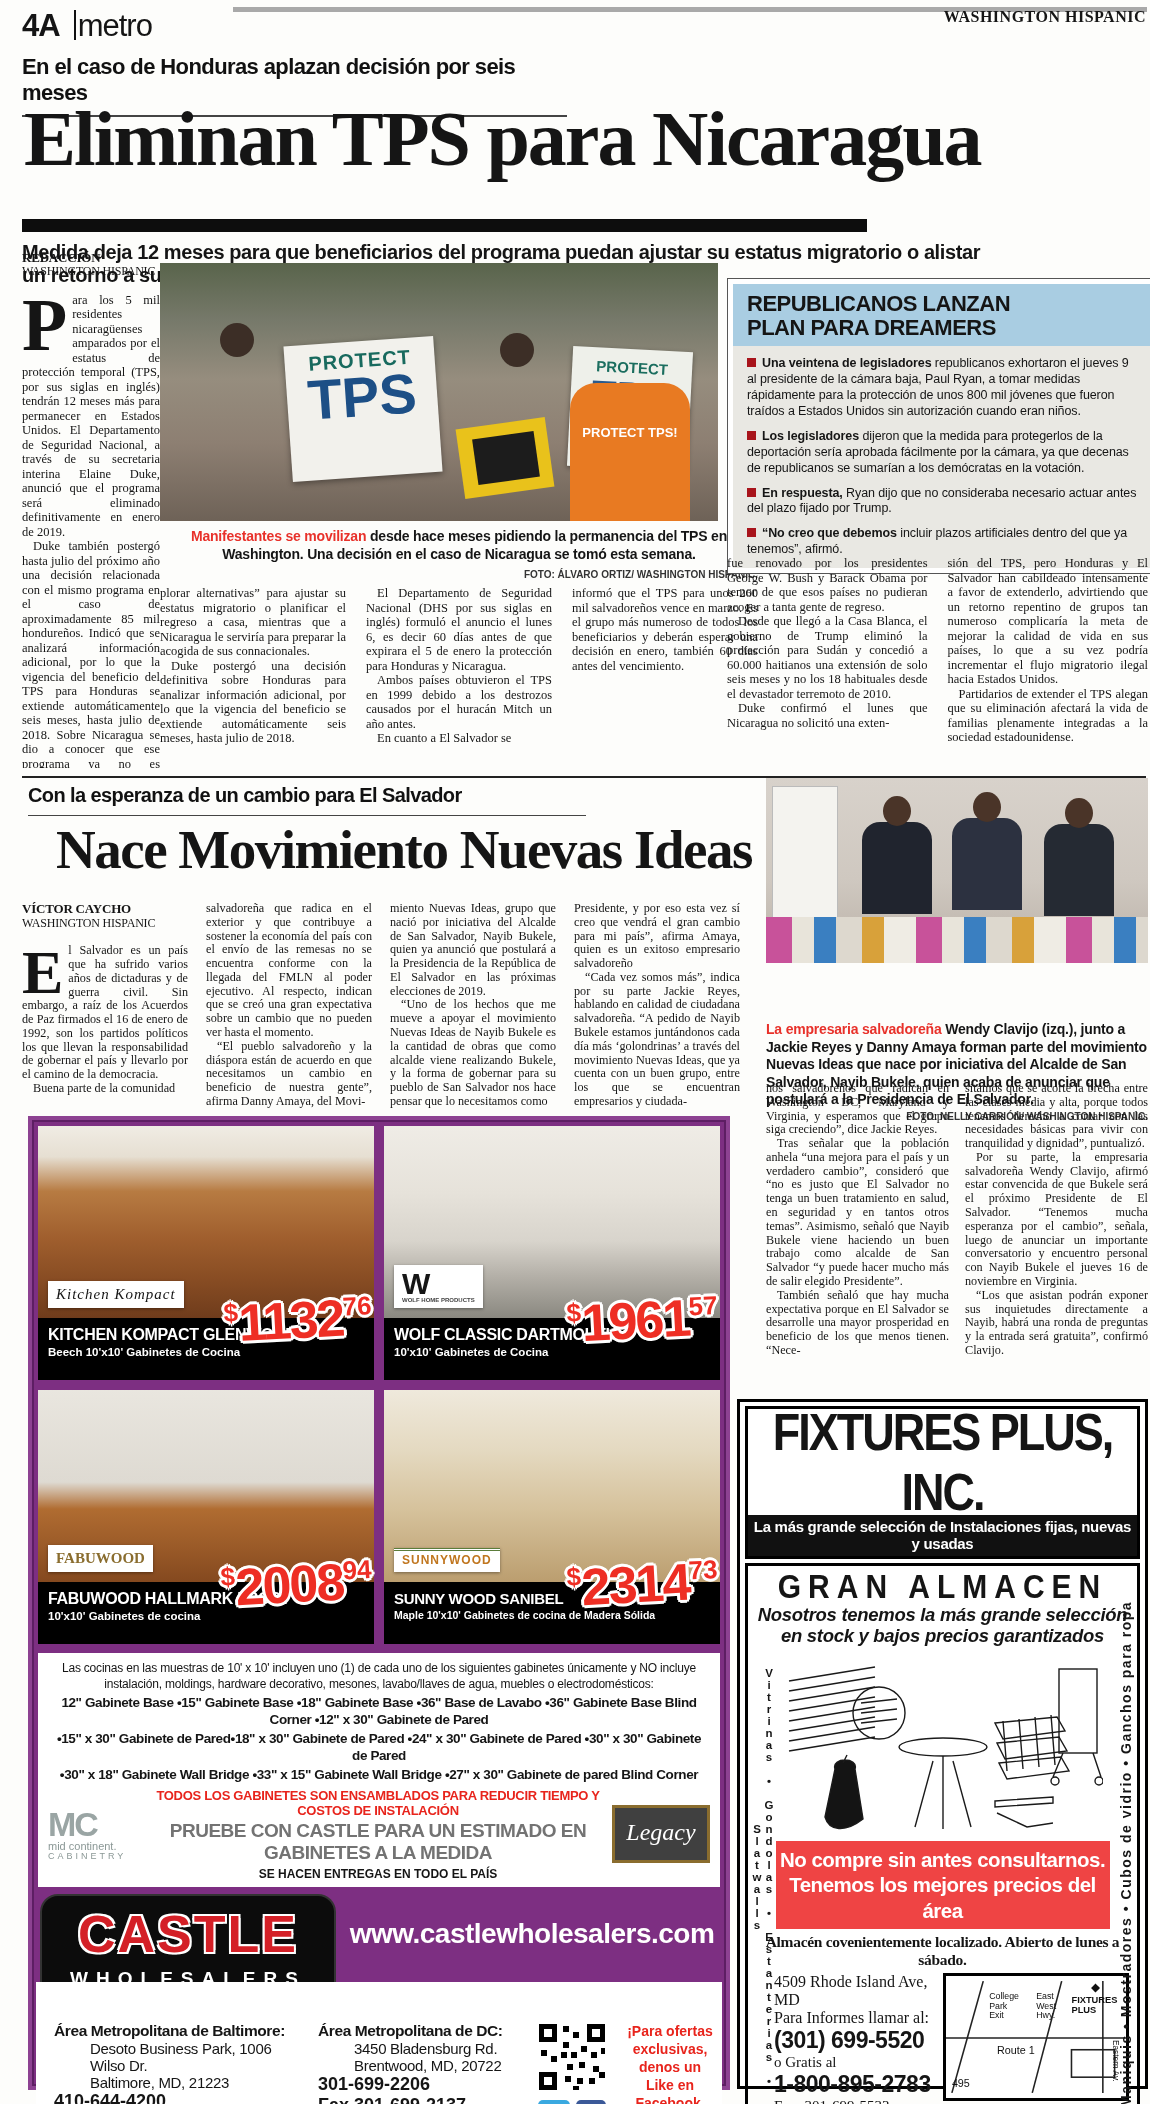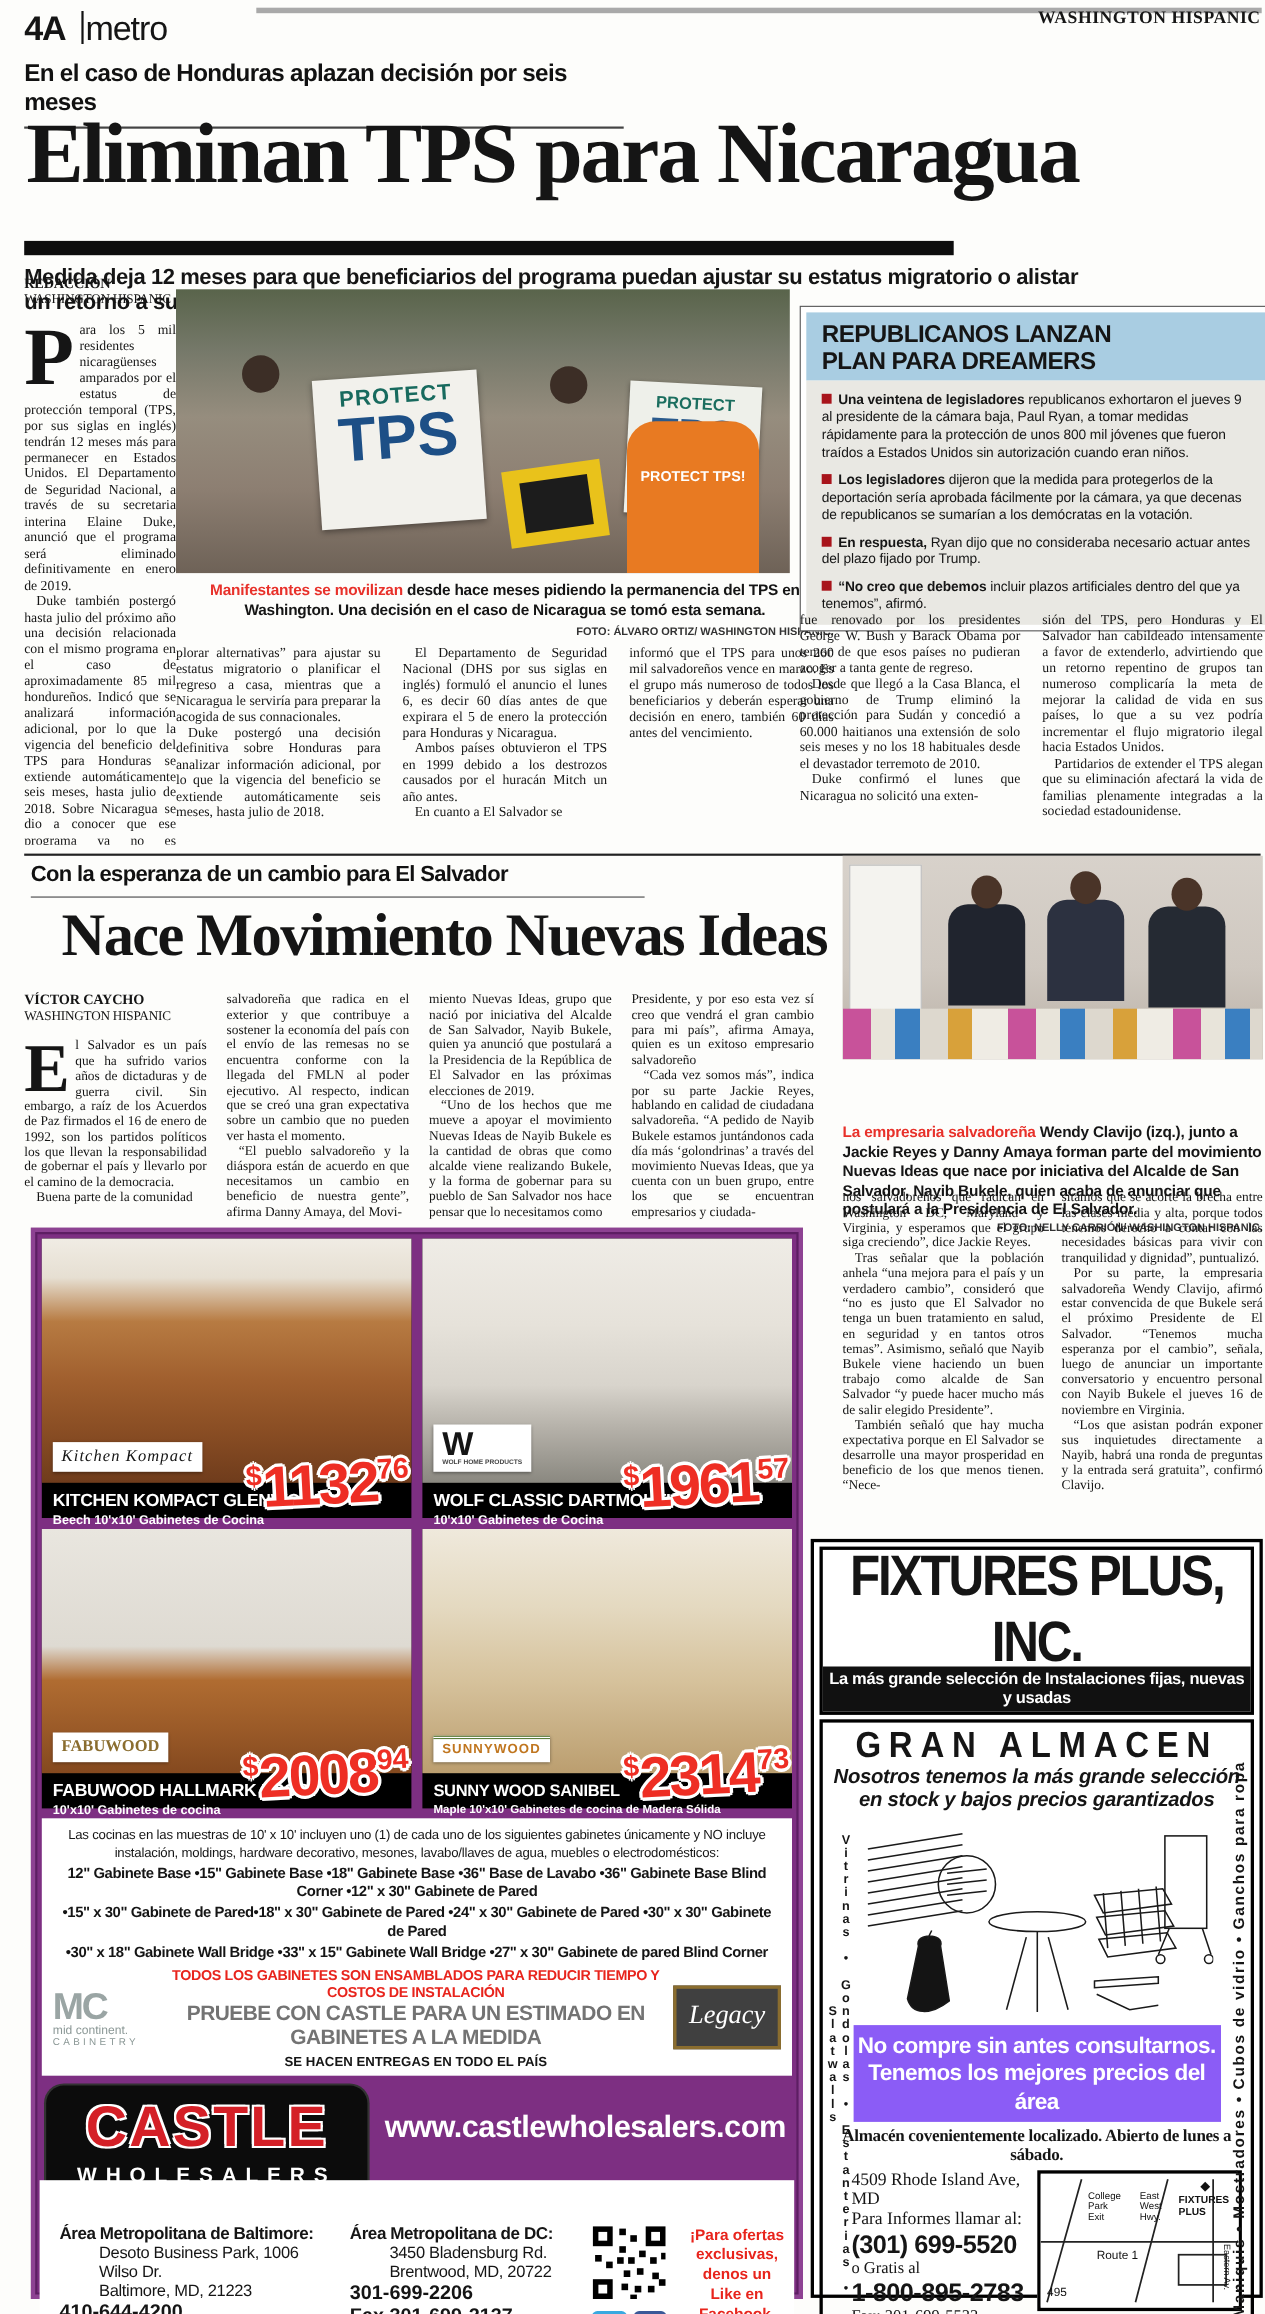--- a/index.html
+++ b/index.html
@@ -72,21 +72,21 @@
   #a2photo{top:778px;left:766px;width:382px;height:185px;overflow:hidden;background:linear-gradient(180deg,#d8d2cb 0%,#cfc8c0 55%,#b9b0a6 100%);}
   .banner{position:absolute;left:6px;top:8px;width:64px;height:150px;background:#f4f3ef;border:1px solid #bbb;}
   .person{position:absolute;width:70px;height:92px;border-radius:18px 18px 0 0;background:#20242e;}
   .phead{position:absolute;width:28px;height:30px;border-radius:50%;background:#4a3428;}
   .table2{position:absolute;left:0;bottom:0;width:100%;height:46px;
       background:repeating-linear-gradient(90deg,#c8529a 0 26px,#e8e4da 26px 48px,#3a7fc1 48px 70px,#ddd8ce 70px 96px,#d8a13a 96px 118px,#efece4 118px 150px);}
   
   #castle{top:1116px;left:28px;width:702px;height:974px;background:#7d2f82;box-shadow:inset 0 0 0 4px #8d4292, inset 0 0 0 6px #5d1e63;padding:10px;box-sizing:border-box;}
   .panels{display:grid;grid-template-columns:1fr 1fr;gap:10px;}
   .panel{background:#000;height:254px;position:relative;}
-  .pphoto{height:222px;position:relative;overflow:hidden;}
+  .pphoto{height:192px;position:relative;overflow:hidden;}
   .ph-glenwood{background:linear-gradient(180deg,#f0ece4 0%,#e6dfd2 16%,#b77b42 34%,#a05f2e 58%,#8a4e24 78%,#6f3c1c 100%);}
   .ph-dartmouth{background:linear-gradient(180deg,#efece6 0%,#e6e2da 35%,#d8d4cc 60%,#b4b0a8 78%,#8a8880 100%);}
   .ph-frost{background:linear-gradient(180deg,#e9e6df 0%,#dedad2 48%,#b06c31 62%,#9a5a28 82%,#84491f 100%);}
   .ph-sanibel{background:linear-gradient(180deg,#efe9dc 0%,#e4d9c0 32%,#d6c29c 62%,#bb9e6f 100%);}
   .chip{position:absolute;left:10px;bottom:10px;background:#fff;padding:5px 8px;box-shadow:0 1px 3px rgba(0,0,0,.4);}
   .chip-kk{font-family:"Liberation Serif",serif;font-style:italic;font-size:15px;letter-spacing:1px;}
   .chip-wolf .w{font-weight:bold;font-size:30px;line-height:.9;}
   .chip-wolf .sub{font-size:6px;font-weight:bold;color:#444;}
   .chip-fab{font-family:"Liberation Serif",serif;font-weight:bold;font-size:15px;color:#8a6d2f;}
   .chip-sw{font-size:12px;font-weight:bold;color:#c0761f;border-top:3px double #5c7d3a;padding-top:2px;letter-spacing:1px;}
@@ -137,21 +137,21 @@
   .fx-title{font-weight:bold;font-size:45px;letter-spacing:-2px;transform:scaleY(1.15);margin:2px 0 0;}
   .fx-tag{background:#111;color:#fff;font-weight:bold;font-size:15px;padding:3px 0 4px;letter-spacing:-.3px;}
   .fx-body{border:3px solid #000;margin-top:4px;position:relative;height:576px;padding:4px 0;box-sizing:border-box;text-align:center;}
   .fx-almacen{font-weight:bold;font-size:30px;letter-spacing:7px;transform:scaleY(1.1);}
   .fx-sub{font-style:italic;font-weight:bold;font-size:18.5px;line-height:1.15;letter-spacing:-.3px;}
   .fx-vert-l{position:absolute;left:3px;top:76px;writing-mode:vertical-rl;text-orientation:upright;
       font-weight:bold;font-size:11.5px;letter-spacing:0;height:470px;}
   .fx-vert-r{position:absolute;right:3px;top:10px;writing-mode:vertical-rl;transform:rotate(180deg);
       font-weight:bold;font-size:14px;letter-spacing:1.5px;height:556px;}
   .fx-draw{margin:4px auto 0;display:block;}
-  .fx-black{width:330px;margin:4px auto;background:#8b5cf6;color:#fff;font-weight:bold;font-size:20.5px;line-height:1.25;padding:6px 2px;letter-spacing:-.5px;}
+  .fx-black{width:330px;margin:4px auto;background:#ef4444;color:#fff;font-weight:bold;font-size:20.5px;line-height:1.25;padding:6px 2px;letter-spacing:-.5px;}
   .fx-loc{font-family:"Liberation Serif",serif;font-weight:bold;font-size:15.5px;letter-spacing:-.3px;}
   .fx-info{display:flex;margin:4px 8px 0 26px;text-align:left;}
   .fx-addr{width:172px;font-family:"Liberation Serif",serif;}
   .fx-addr .l1{font-size:16px;}
   .fx-addr .l2{font-size:16px;}
   .fx-addr .ph{font-family:"Liberation Sans",sans-serif;font-weight:bold;font-size:23px;letter-spacing:-.5px;}
   .fx-addr .sm{font-size:15px;}
   .fx-map{border:3px solid #000;width:184px;height:122px;background:#fff;}
 </style>
 </head>

